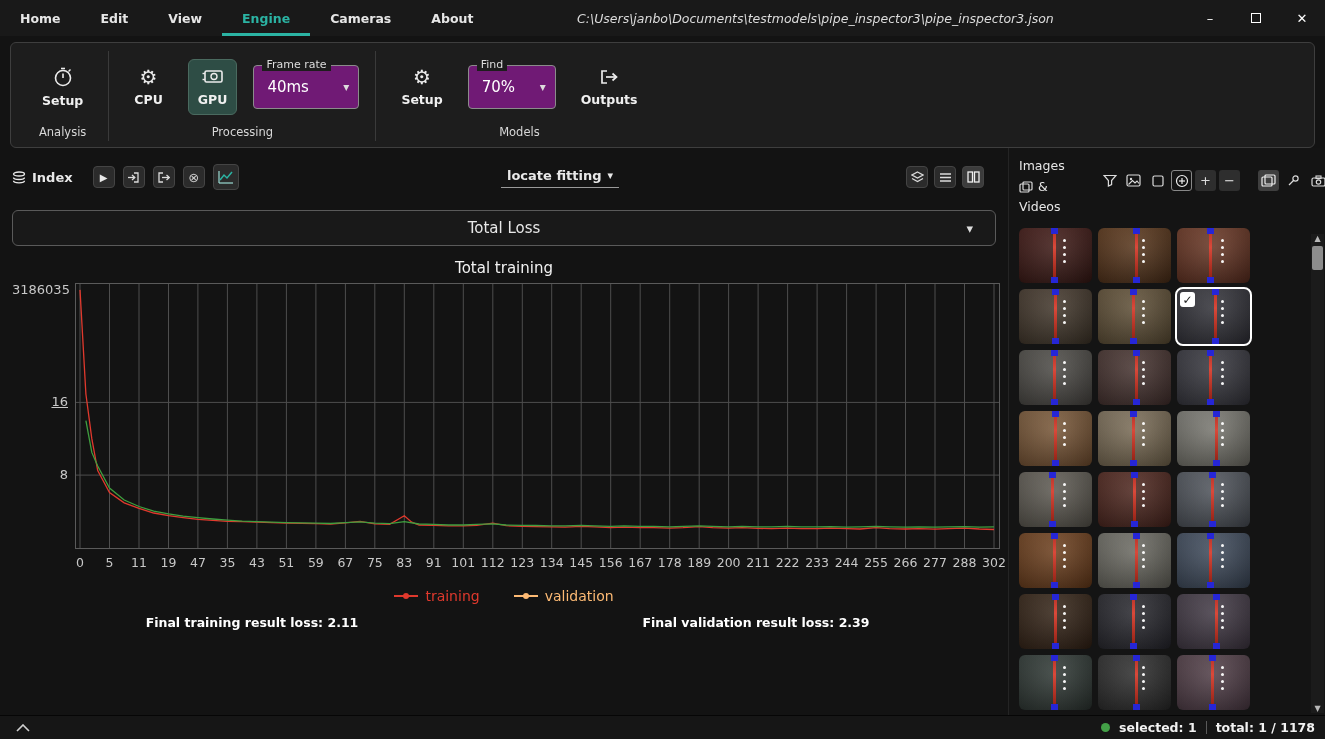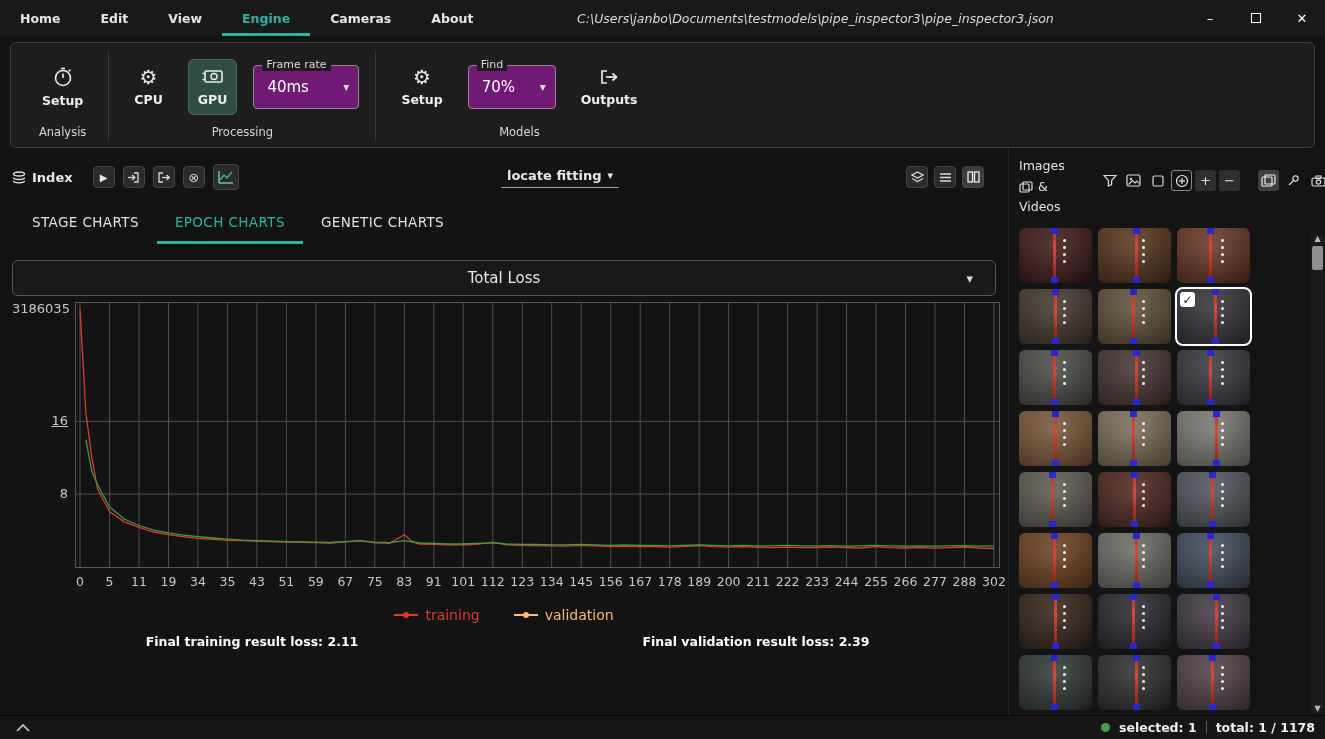--- a/index.html
+++ b/index.html
@@ -256,31 +256,27 @@
         </div>
         <div class="sqbtn">
           <svg width="13" height="12" viewBox="0 0 13 12">
             <rect x="1" y="1" width="4.5" height="10" fill="none" stroke="#efefef" stroke-width="1.3"></rect>
             <rect x="7.5" y="1" width="4.5" height="10" fill="none" stroke="#efefef" stroke-width="1.3"></rect>
           </svg>
         </div>
       </div>
     </div>
 
-    <div class="tabs">
-        <div class="tab">STAGE CHARTS</div>
-        <div class="tab active">EPOCH CHARTS</div>
-        <div class="tab">GENETIC CHARTS</div>
-      </div>
 
     <div class="loss-select">
       <span>Total Loss</span>
       <span class="chev">▾</span>
     </div>
 
+    <div class="chart-title">Total training</div>
 
     <div class="chart-wrap">
       <svg id="plot" width="925" height="266">
           <line x1="5.0" y1="0.5" x2="5.0" y2="265.5" stroke="#4e4e4e" stroke-width="1"></line>
           <line x1="34.5" y1="0.5" x2="34.5" y2="265.5" stroke="#4e4e4e" stroke-width="1"></line>
           <line x1="64.0" y1="0.5" x2="64.0" y2="265.5" stroke="#4e4e4e" stroke-width="1"></line>
           <line x1="93.5" y1="0.5" x2="93.5" y2="265.5" stroke="#4e4e4e" stroke-width="1"></line>
           <line x1="122.9" y1="0.5" x2="122.9" y2="265.5" stroke="#4e4e4e" stroke-width="1"></line>
           <line x1="152.4" y1="0.5" x2="152.4" y2="265.5" stroke="#4e4e4e" stroke-width="1"></line>
           <line x1="181.9" y1="0.5" x2="181.9" y2="265.5" stroke="#4e4e4e" stroke-width="1"></line>
@@ -315,21 +311,21 @@
           <path d="M5.0,6.9 L10.9,111.0 L16.8,155.7 L22.7,187.5 L34.5,209.6 L49.2,219.8 L64.0,225.3 L78.7,230.0 L93.5,232.7 L108.2,234.6 L122.9,236.4 L137.7,237.3 L152.4,238.3 L167.2,238.7 L181.9,239.2 L196.6,239.7 L211.4,240.1 L226.1,240.3 L240.9,240.7 L255.6,241.0 L270.4,239.9 L285.1,238.3 L299.8,240.9 L314.6,241.4 L329.3,232.7 L336.7,239.2 L344.1,242.0 L358.8,242.3 L373.5,242.9 L388.3,242.9 L401.7,242.3 L417.8,240.1 L431.2,242.7 L447.3,243.4 L460.7,243.6 L476.7,243.8 L490.1,244.2 L506.2,243.3 L519.6,243.8 L535.7,244.6 L549.1,244.2 L565.2,244.7 L578.6,244.7 L594.7,245.1 L608.1,244.7 L624.2,243.6 L637.6,244.7 L653.6,245.1 L667.0,244.7 L683.1,245.3 L696.5,245.7 L712.6,245.1 L726.0,245.7 L742.1,245.7 L755.5,245.1 L771.6,245.7 L785.0,246.0 L801.1,244.7 L814.5,245.7 L830.5,246.0 L844.0,245.7 L860.0,246.2 L873.4,245.7 L889.5,245.1 L904.3,246.0 L919.0,246.5" fill="none" stroke="#e0392d" stroke-width="1.3"></path>
           <path d="M10.9,137.6 L16.8,169.4 L22.7,183.0 L34.5,205.0 L49.2,217.0 L64.0,223.5 L78.7,228.1 L93.5,230.9 L108.2,233.2 L122.9,234.6 L137.7,236.0 L152.4,237.2 L167.2,238.1 L181.9,238.6 L196.6,239.2 L211.4,239.6 L226.1,239.9 L240.9,240.1 L255.6,240.5 L270.4,239.7 L285.1,238.8 L299.8,240.1 L314.6,240.7 L329.3,238.7 L344.1,241.0 L358.8,241.4 L373.5,242.0 L388.3,242.0 L401.7,241.4 L417.8,240.9 L431.2,242.0 L447.3,242.3 L460.7,242.5 L476.7,242.9 L490.1,242.9 L506.2,242.3 L519.6,242.9 L535.7,243.3 L549.1,242.9 L565.2,243.4 L578.6,243.3 L594.7,243.8 L608.1,243.4 L624.2,242.9 L637.6,243.3 L653.6,243.8 L667.0,243.4 L683.1,243.8 L696.5,243.8 L712.6,243.4 L726.0,243.8 L742.1,243.8 L755.5,243.6 L771.6,244.2 L785.0,243.8 L801.1,243.3 L814.5,243.8 L830.5,244.2 L844.0,243.8 L860.0,244.2 L873.4,243.8 L889.5,243.6 L904.3,244.2 L919.0,243.9" fill="none" stroke="#3f9e3f" stroke-width="1.3"></path>
         </svg>
     <span class="ylab" style="top: -1.084px; left: 0px;">3186035</span>
         <span class="ylab" style="top: 111.434px; left: 0px; text-decoration: underline;">16</span>
         <span class="ylab" style="top: 184.052px; left: 0px;">8</span>
         <span class="xlab" style="left: 68px;">0</span>
         <span class="xlab" style="left: 97.4839px;">5</span>
         <span class="xlab" style="left: 126.968px;">11</span>
         <span class="xlab" style="left: 156.452px;">19</span>
-        <span class="xlab" style="left: 185.935px;">34</span>
+        <span class="xlab" style="left: 185.935px;">47</span>
         <span class="xlab" style="left: 215.419px;">35</span>
         <span class="xlab" style="left: 244.903px;">43</span>
         <span class="xlab" style="left: 274.387px;">51</span>
         <span class="xlab" style="left: 303.871px;">59</span>
         <span class="xlab" style="left: 333.355px;">67</span>
         <span class="xlab" style="left: 362.839px;">75</span>
         <span class="xlab" style="left: 392.323px;">83</span>
         <span class="xlab" style="left: 421.806px;">91</span>
         <span class="xlab" style="left: 451.29px;">101</span>
         <span class="xlab" style="left: 480.774px;">112</span>

